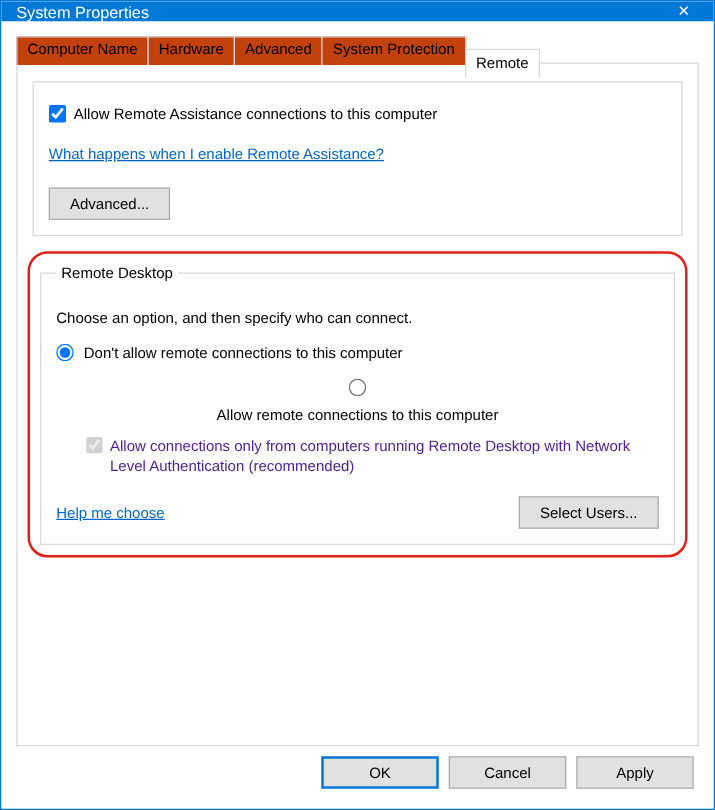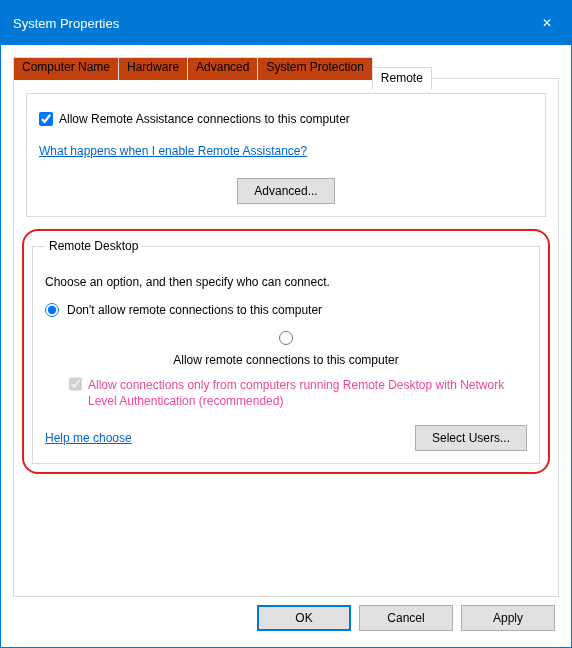--- a/index.html
+++ b/index.html
@@ -1,41 +1,41 @@
 <!DOCTYPE html>
 <html><head>
   <meta charset="utf-8">
   <style>
     * { box-sizing: border-box; margin: 0; padding: 0; font-family: "Segoe UI", Tahoma, sans-serif; font-size: 12px; }
     body { width: 572px; height: 648px; background: #fff; border: 1px solid #0078d7; display: flex; flex-direction: column; }
-    .titlebar { background: #0078d7; color: #fff; height: 44px; display: flex; align-items: center; padding: 0 2px 0 12px; }
+    .titlebar { background: #0078d7; color: #fff; height: 16px; display: flex; align-items: center; padding: 0 2px 0 12px; }
     .titlebar .title { flex: 1; font-size: 13px; }
     .titlebar .close { width: 44px; height: 32px; display: flex; align-items: center; justify-content: center; color: #fff; font-size: 13px; }
     .content { flex: 1; padding: 10px 12px 6px 12px; display: flex; flex-direction: column; }
     .tabs { display: flex; border-bottom: 1px solid #d9d9d9; height: 24px; }
     .tab { padding: 3px 8px; border: 1px solid #d9d9d9; border-bottom: none; margin-right: -1px; background: #fff; position: relative; top: 12px; }
     .tab.active { border-bottom: 1px solid #fff; }
     .tab.inactive { background: #c2410c; top: 2px; padding-top: 2px; }
     .tabbody { border: 1px solid #d9d9d9; border-top: none; flex: 1; padding: 14px 12px 12px 12px; display: flex; flex-direction: column; gap: 14px; }
     fieldset { border: 1px solid #d9d9d9; padding: 12px 12px 12px 12px; }
     fieldset legend { padding: 0 4px; color: #000; }
     .row { display: flex; align-items: center; gap: 6px; }
     .checkrow { margin-bottom: 18px; }
     .link { color: #0066cc; text-decoration: underline; cursor: pointer; }
     .btn { height: 26px; padding: 0 16px; background: #e1e1e1; border: 1px solid #adadad; cursor: default; font-size: 12px; min-width: 94px; }
     .btn.default { border: 2px solid #0078d7; }
-    .right { display: flex; justify-content: center; }
+    .right { display: flex; justify-content: flex-start; }
     .buttonrow { display: flex; justify-content: flex-end; gap: 8px; padding: 8px 4px 10px 4px; }
     .highlight-red { border: 2px solid #e32019; border-radius: 16px; padding: 8px; margin: -2px -4px 2px -4px; }
     .gray { color: #888; }
     .radio { display: flex; align-items: center; gap: 8px; margin: 6px 0; }
     .subcheck { margin: 10px 0 16px 24px; display: flex; gap: 6px; align-items: flex-start; }
     .subcheck .lbl { line-height: 1.35; }
     input[type=checkbox], input[type=radio] { width: 14px; height: 14px; }
-    input[disabled] + span { color: #ec4899; }
+    input[disabled] + span { color: #4c1d95; }
     .bottom-row { display: flex; justify-content: space-between; align-items: center; margin-top: 2px; gap: 12px; }
     .spacer { height: 6px; }
   </style>
 </head>
 <body>
 
 <div class="titlebar">
   <span class="title">System Properties</span>
   <div class="close">
     <span>✕</span>

